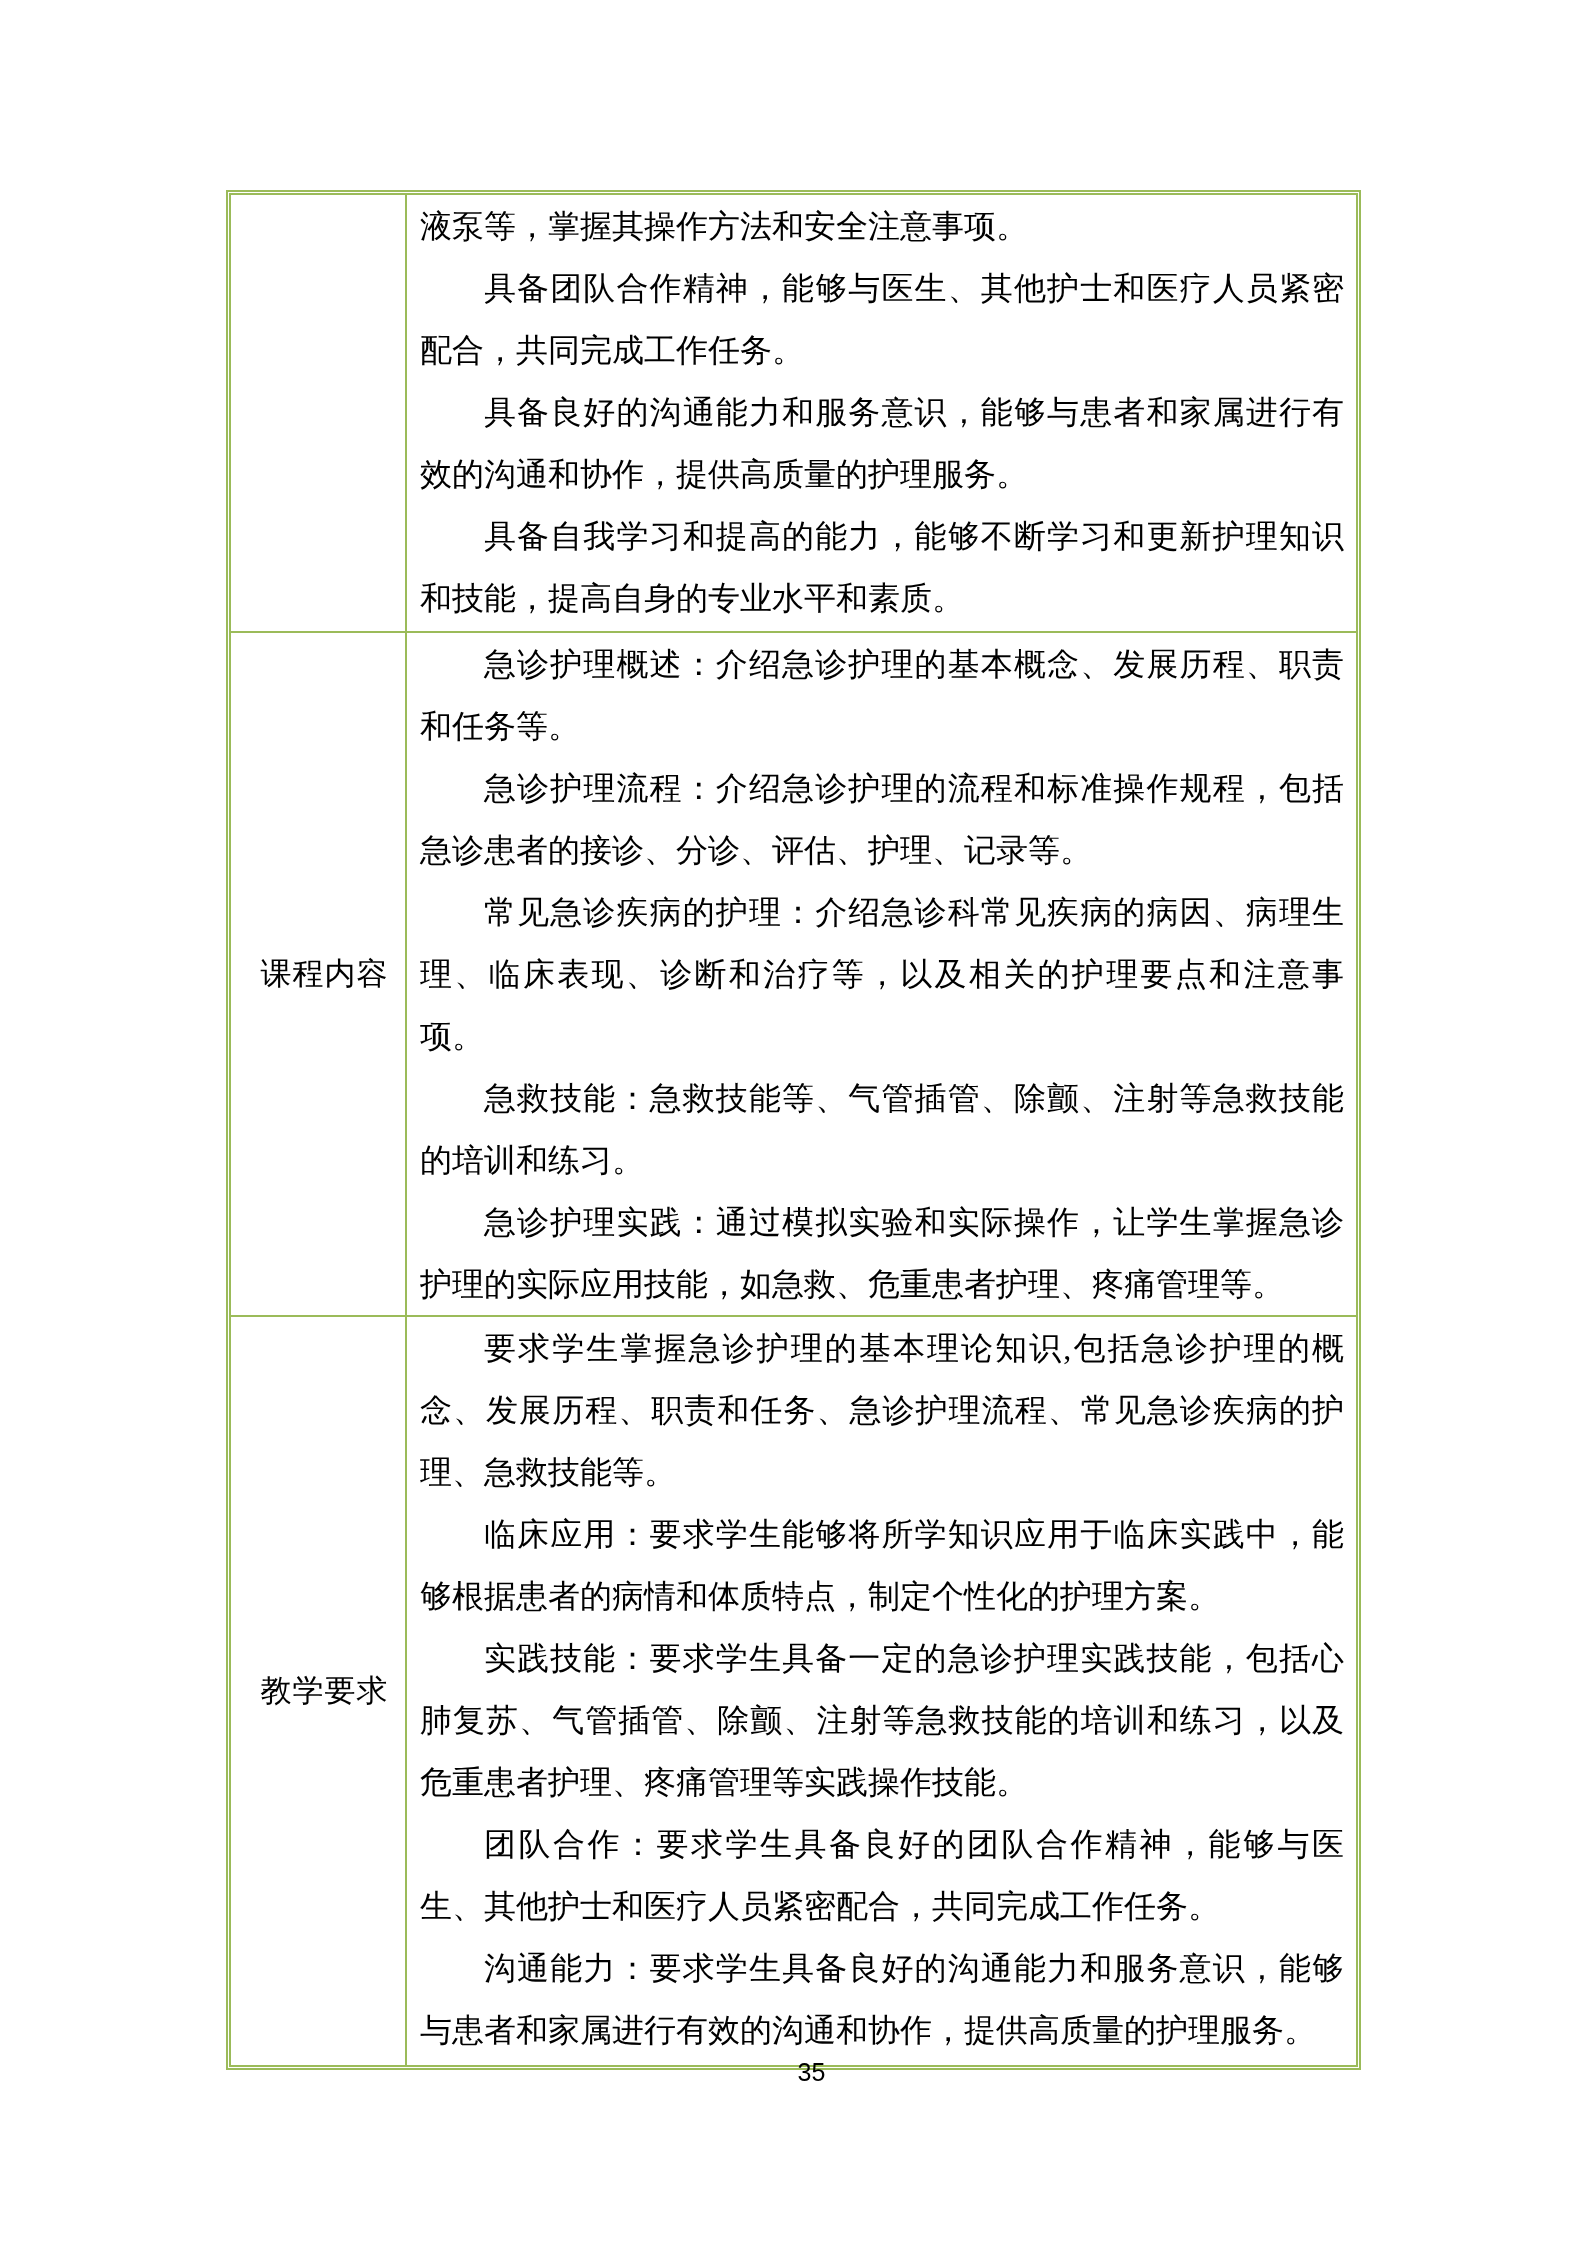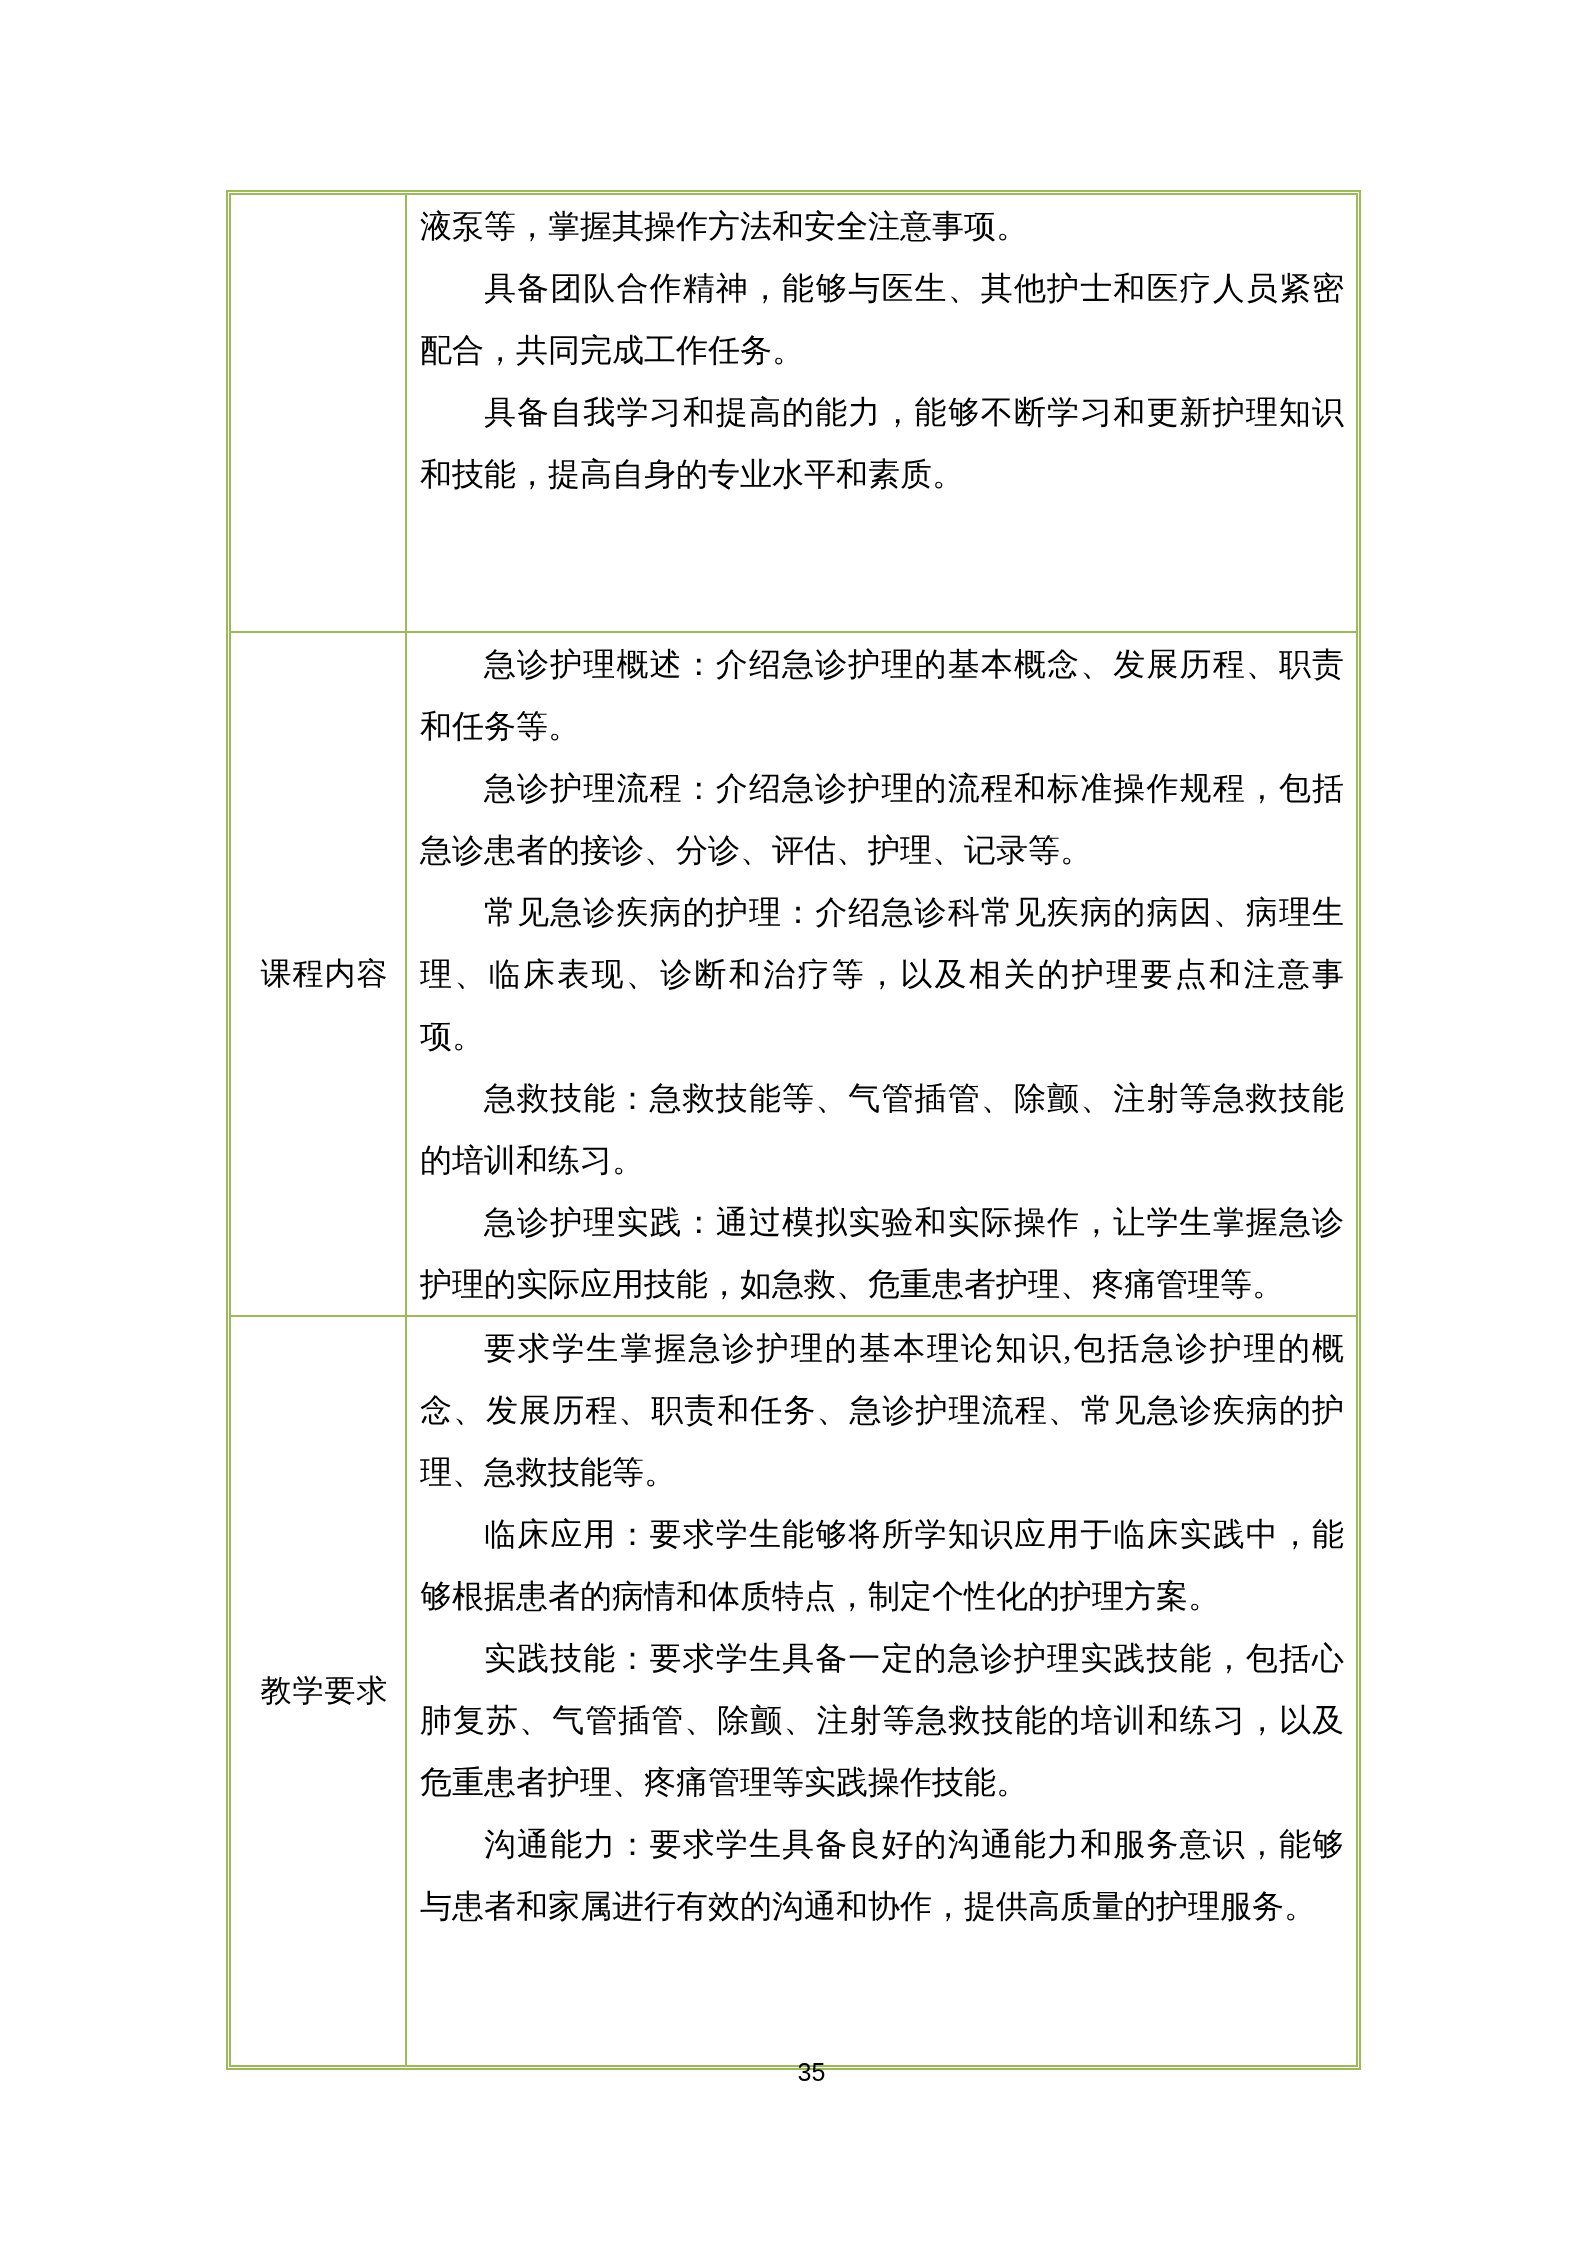--- a/index.html
+++ b/index.html
@@ -76,20 +76,21 @@
 <body>
 
 <div class="doc-table" id="doc-table">
     <div class="t-row">
       <div class="label-cell">
         <span></span>
       </div>
       <div class="content-cell">
         <p>液泵等，掌握其操作方法和安全注意事项。</p>
         <p class="indent">具备团队合作精神，能够与医生、其他护士和医疗人员紧密配合，共同完成工作任务。</p>
+        <p class="indent">具备良好的沟通能力和服务意识，能够与患者和家属进行有效的沟通和协作，提供高质量的护理服务。</p>
         <p class="indent">具备自我学习和提高的能力，能够不断学习和更新护理知识和技能，提高自身的专业水平和素质。</p>
       </div>
     </div>
     <div class="t-row">
       <div class="label-cell">
         <span>课程内容</span>
       </div>
       <div class="content-cell">
         <p class="indent">急诊护理概述：介绍急诊护理的基本概念、发展历程、职责和任务等。</p>
         <p class="indent">急诊护理流程：介绍急诊护理的流程和标准操作规程，包括急诊患者的接诊、分诊、评估、护理、记录等。</p>
@@ -99,18 +100,19 @@
       </div>
     </div>
     <div class="t-row">
       <div class="label-cell">
         <span>教学要求</span>
       </div>
       <div class="content-cell">
         <p class="indent">要求学生掌握急诊护理的基本理论知识,包括急诊护理的概念、发展历程、职责和任务、急诊护理流程、常见急诊疾病的护理、急救技能等。</p>
         <p class="indent">临床应用：要求学生能够将所学知识应用于临床实践中，能够根据患者的病情和体质特点，制定个性化的护理方案。</p>
         <p class="indent">实践技能：要求学生具备一定的急诊护理实践技能，包括心肺复苏、气管插管、除颤、注射等急救技能的培训和练习，以及危重患者护理、疼痛管理等实践操作技能。</p>
+        <p class="indent">团队合作：要求学生具备良好的团队合作精神，能够与医生、其他护士和医疗人员紧密配合，共同完成工作任务。</p>
         <p class="indent">沟通能力：要求学生具备良好的沟通能力和服务意识，能够与患者和家属进行有效的沟通和协作，提供高质量的护理服务。</p>
       </div>
     </div>
   </div>
 
 <div class="page-number">35</div>
 
 </body></html>

